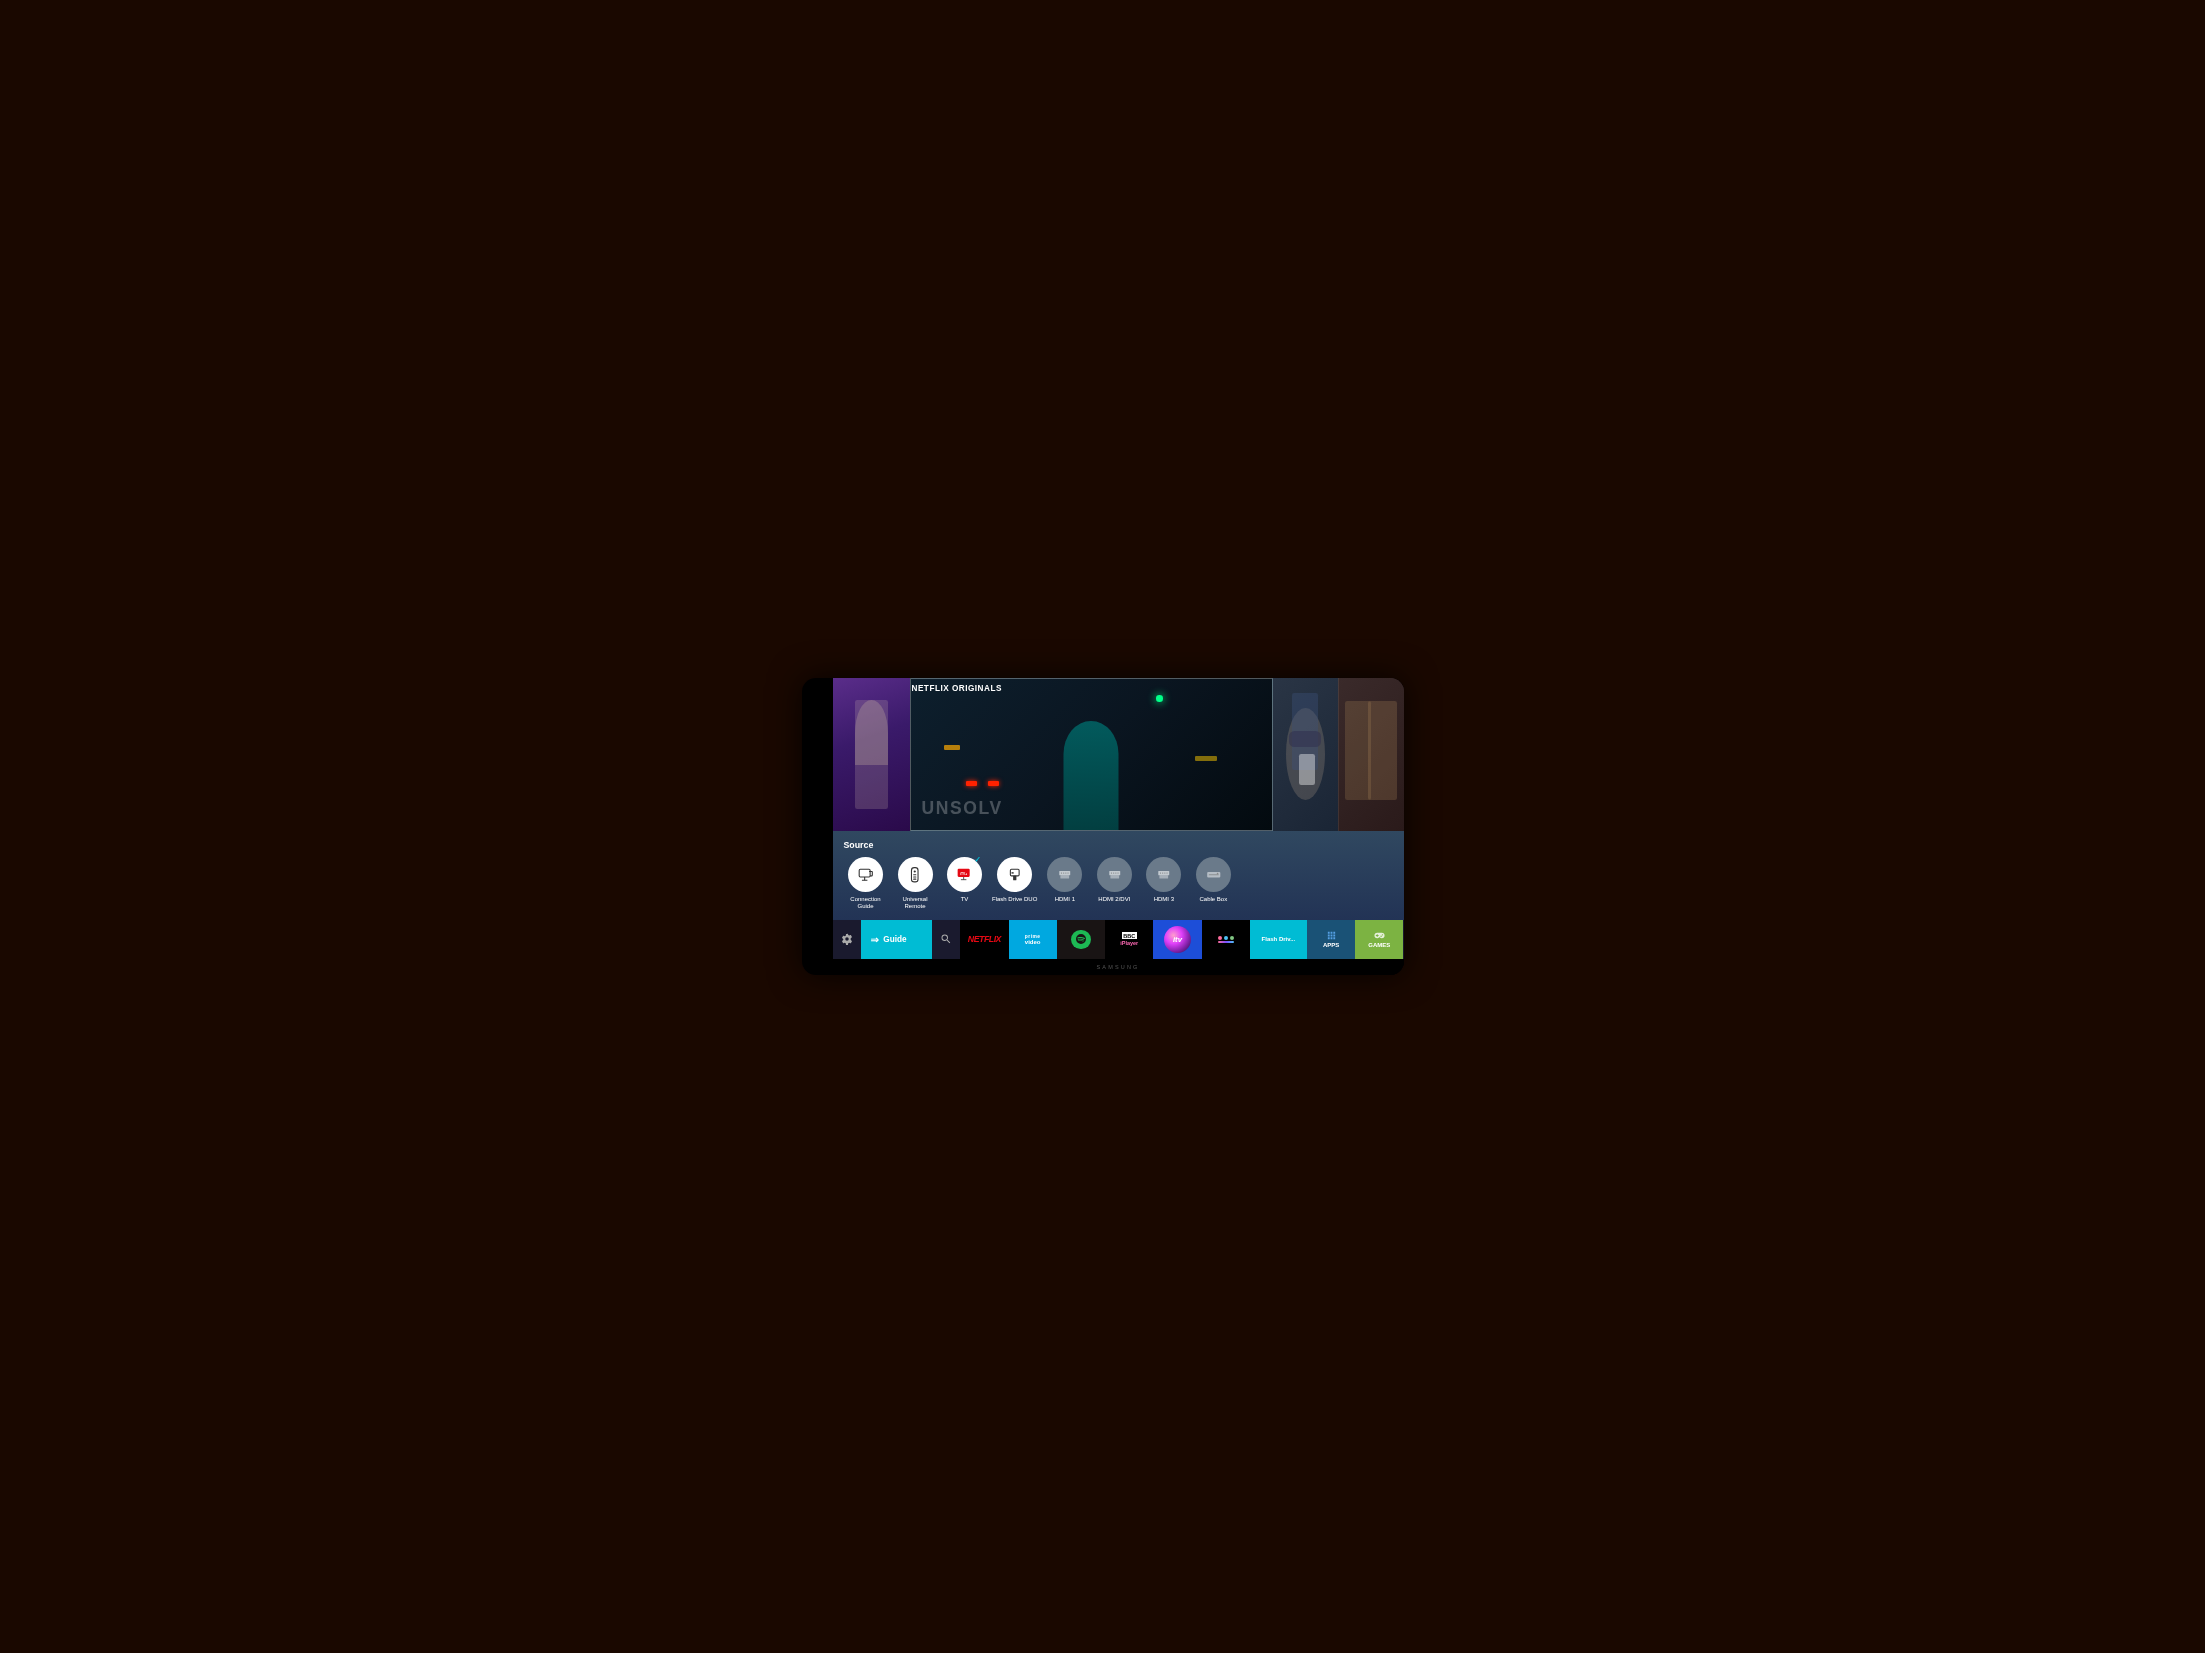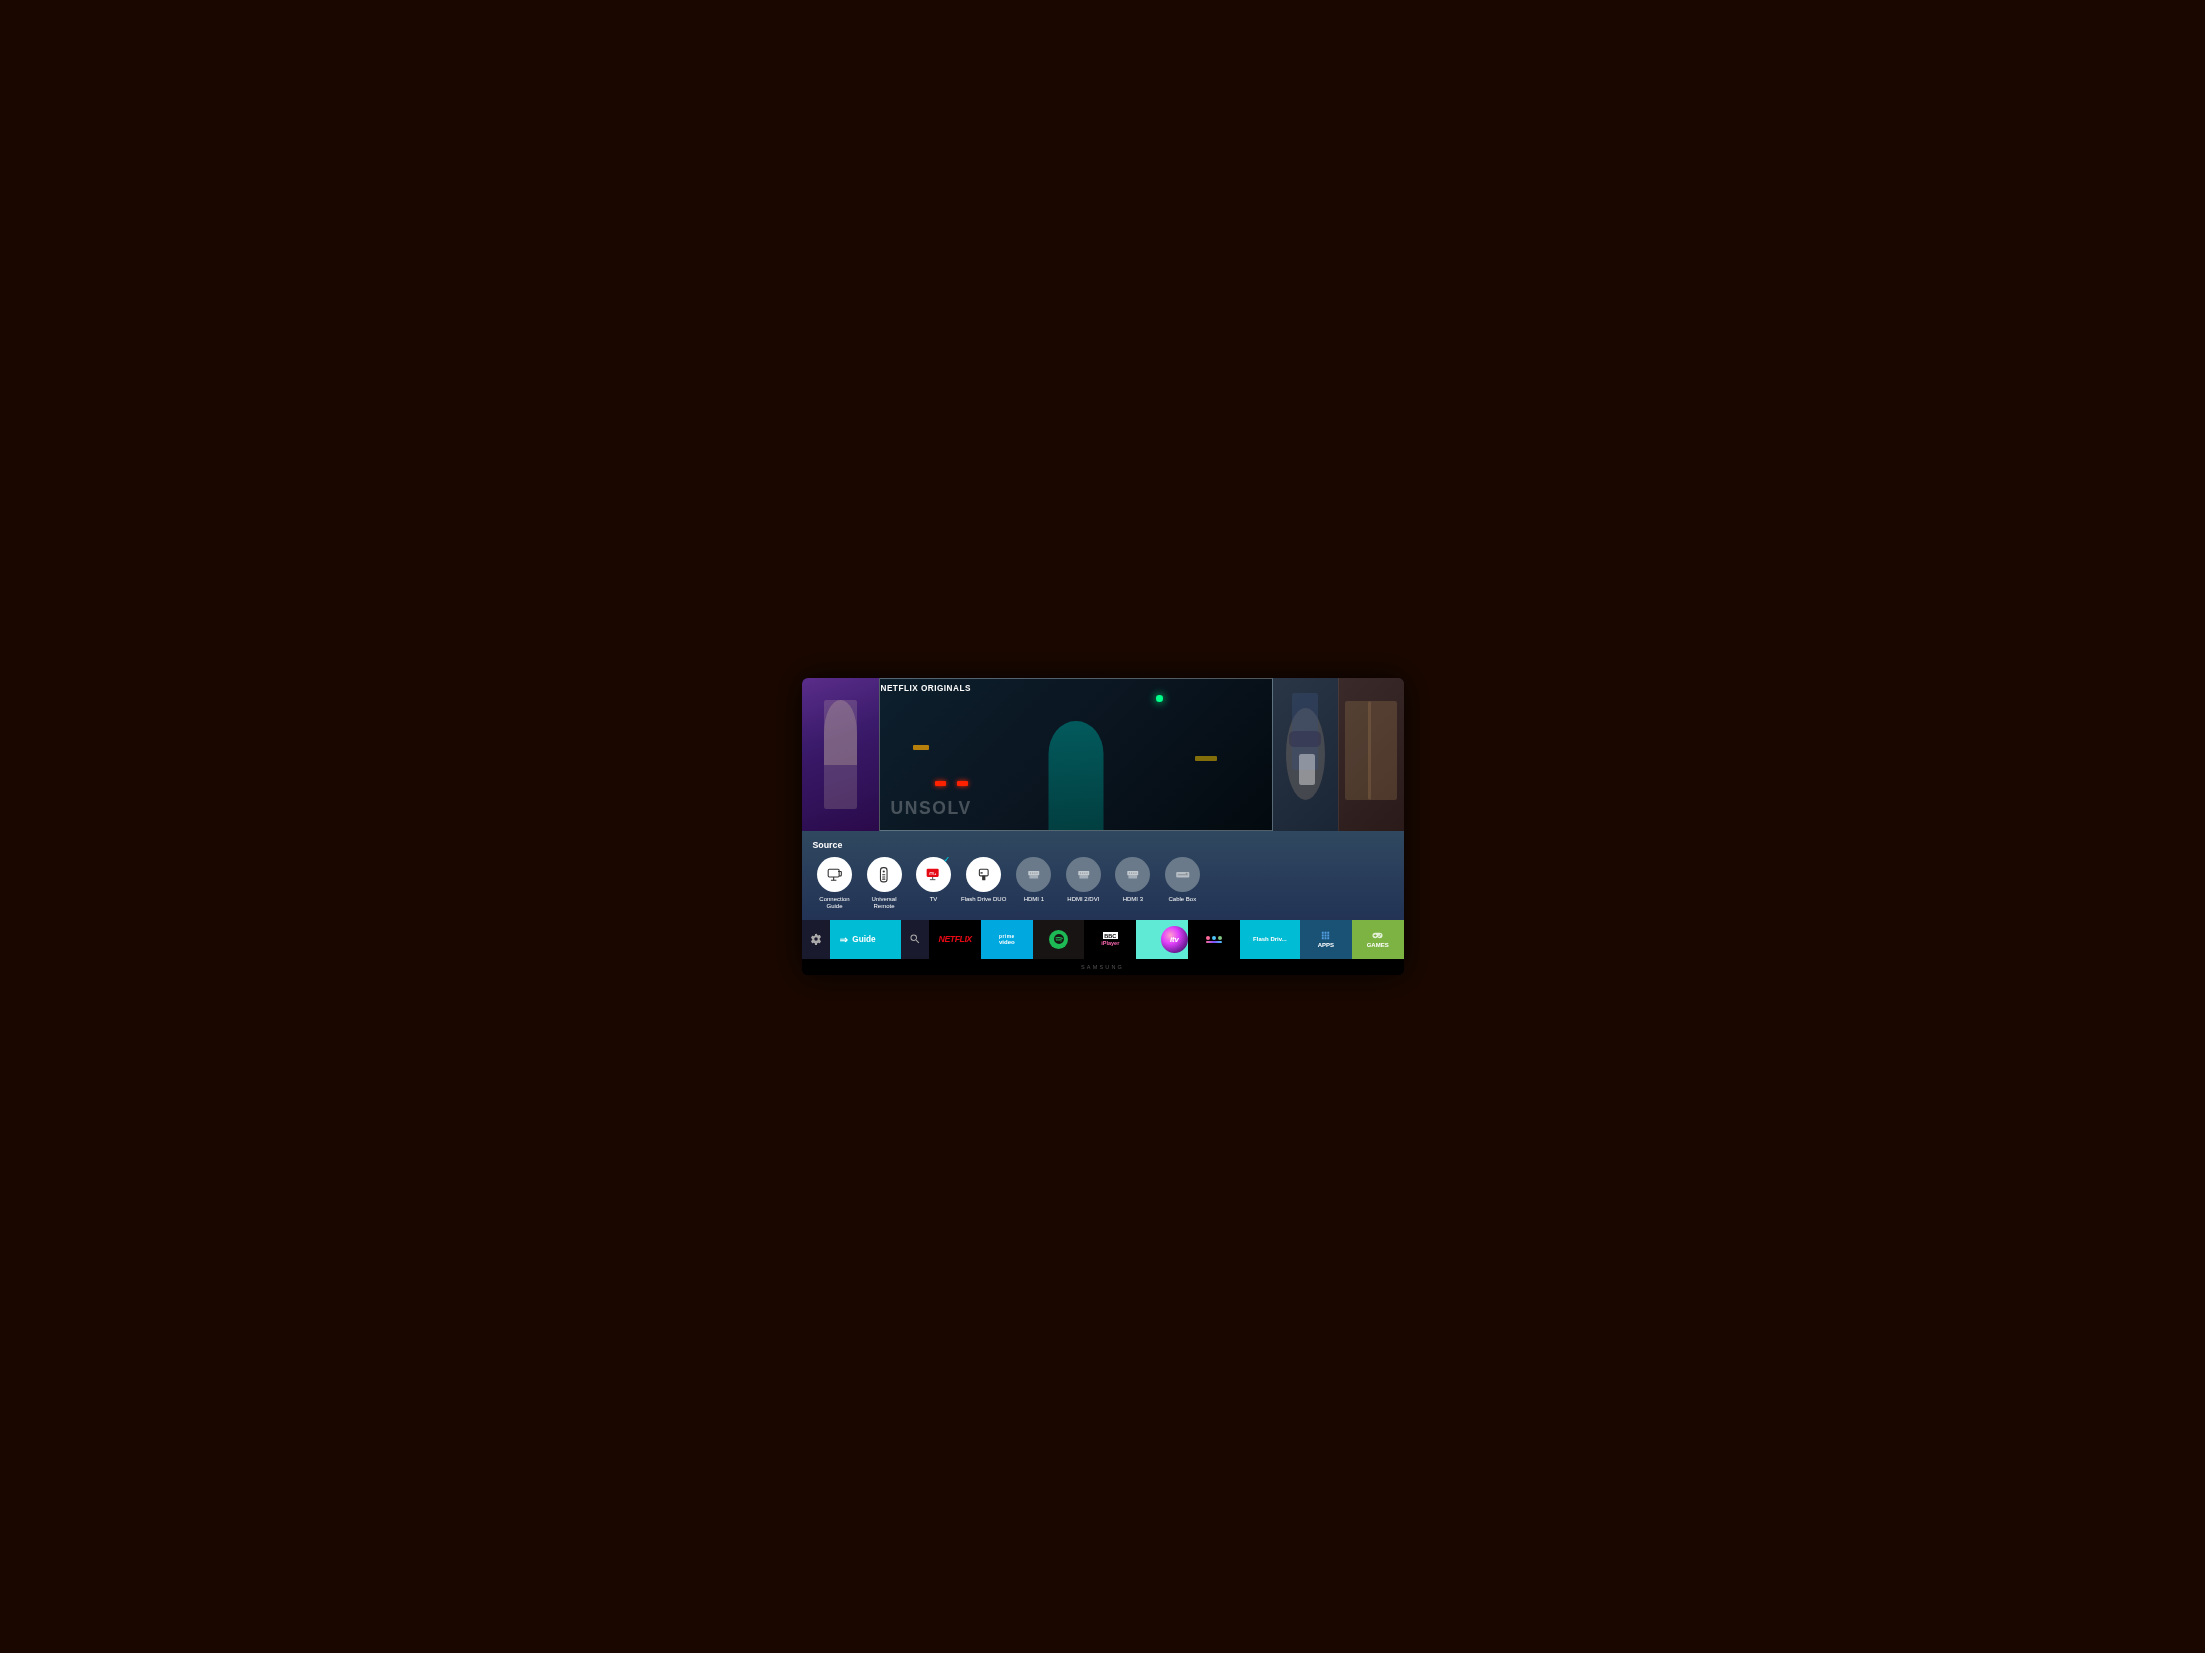--- a/index.html
+++ b/index.html
@@ -9,24 +9,25 @@
       height: 100vh;
       display: flex;
       align-items: center;
       justify-content: center;
       font-family: 'Arial', sans-serif;
     }
     .tv-frame {
       width: 90vw;
       max-width: 602px;
       background: #000;
-      border-radius: 6px;
+      border-radius: 14px;
       overflow: hidden;
       box-shadow: 0 0 33px rgba(0,0,0,0.8);
       position: relative;
+      padding-left: 31px;
     }
     
     .tv-screen {
       width: 100%;
       background: #000;
       position: relative;
     }
     
     .netflix-banner {
       width: 100%;
@@ -260,23 +261,22 @@
       gap: 1.1px;
     }
     .bbc-box {
       background: #fff;
       color: #000;
       padding: 0.5px 1.6px;
       font-size: 5.5px;
       font-weight: bold;
     }
     .tile-itv {
-      background: #5eead4;
+      background: #1d4ed8;
       color: #000;
-      justify-content: flex-end;
     }
     .tile-flashdrive {
       background: #00bcd4;
       color: #fff;
       font-size: 6px;
       font-weight: bold;
       padding: 0 4.4px;
     }
     .tile-apps {
       background: #1a5276;

